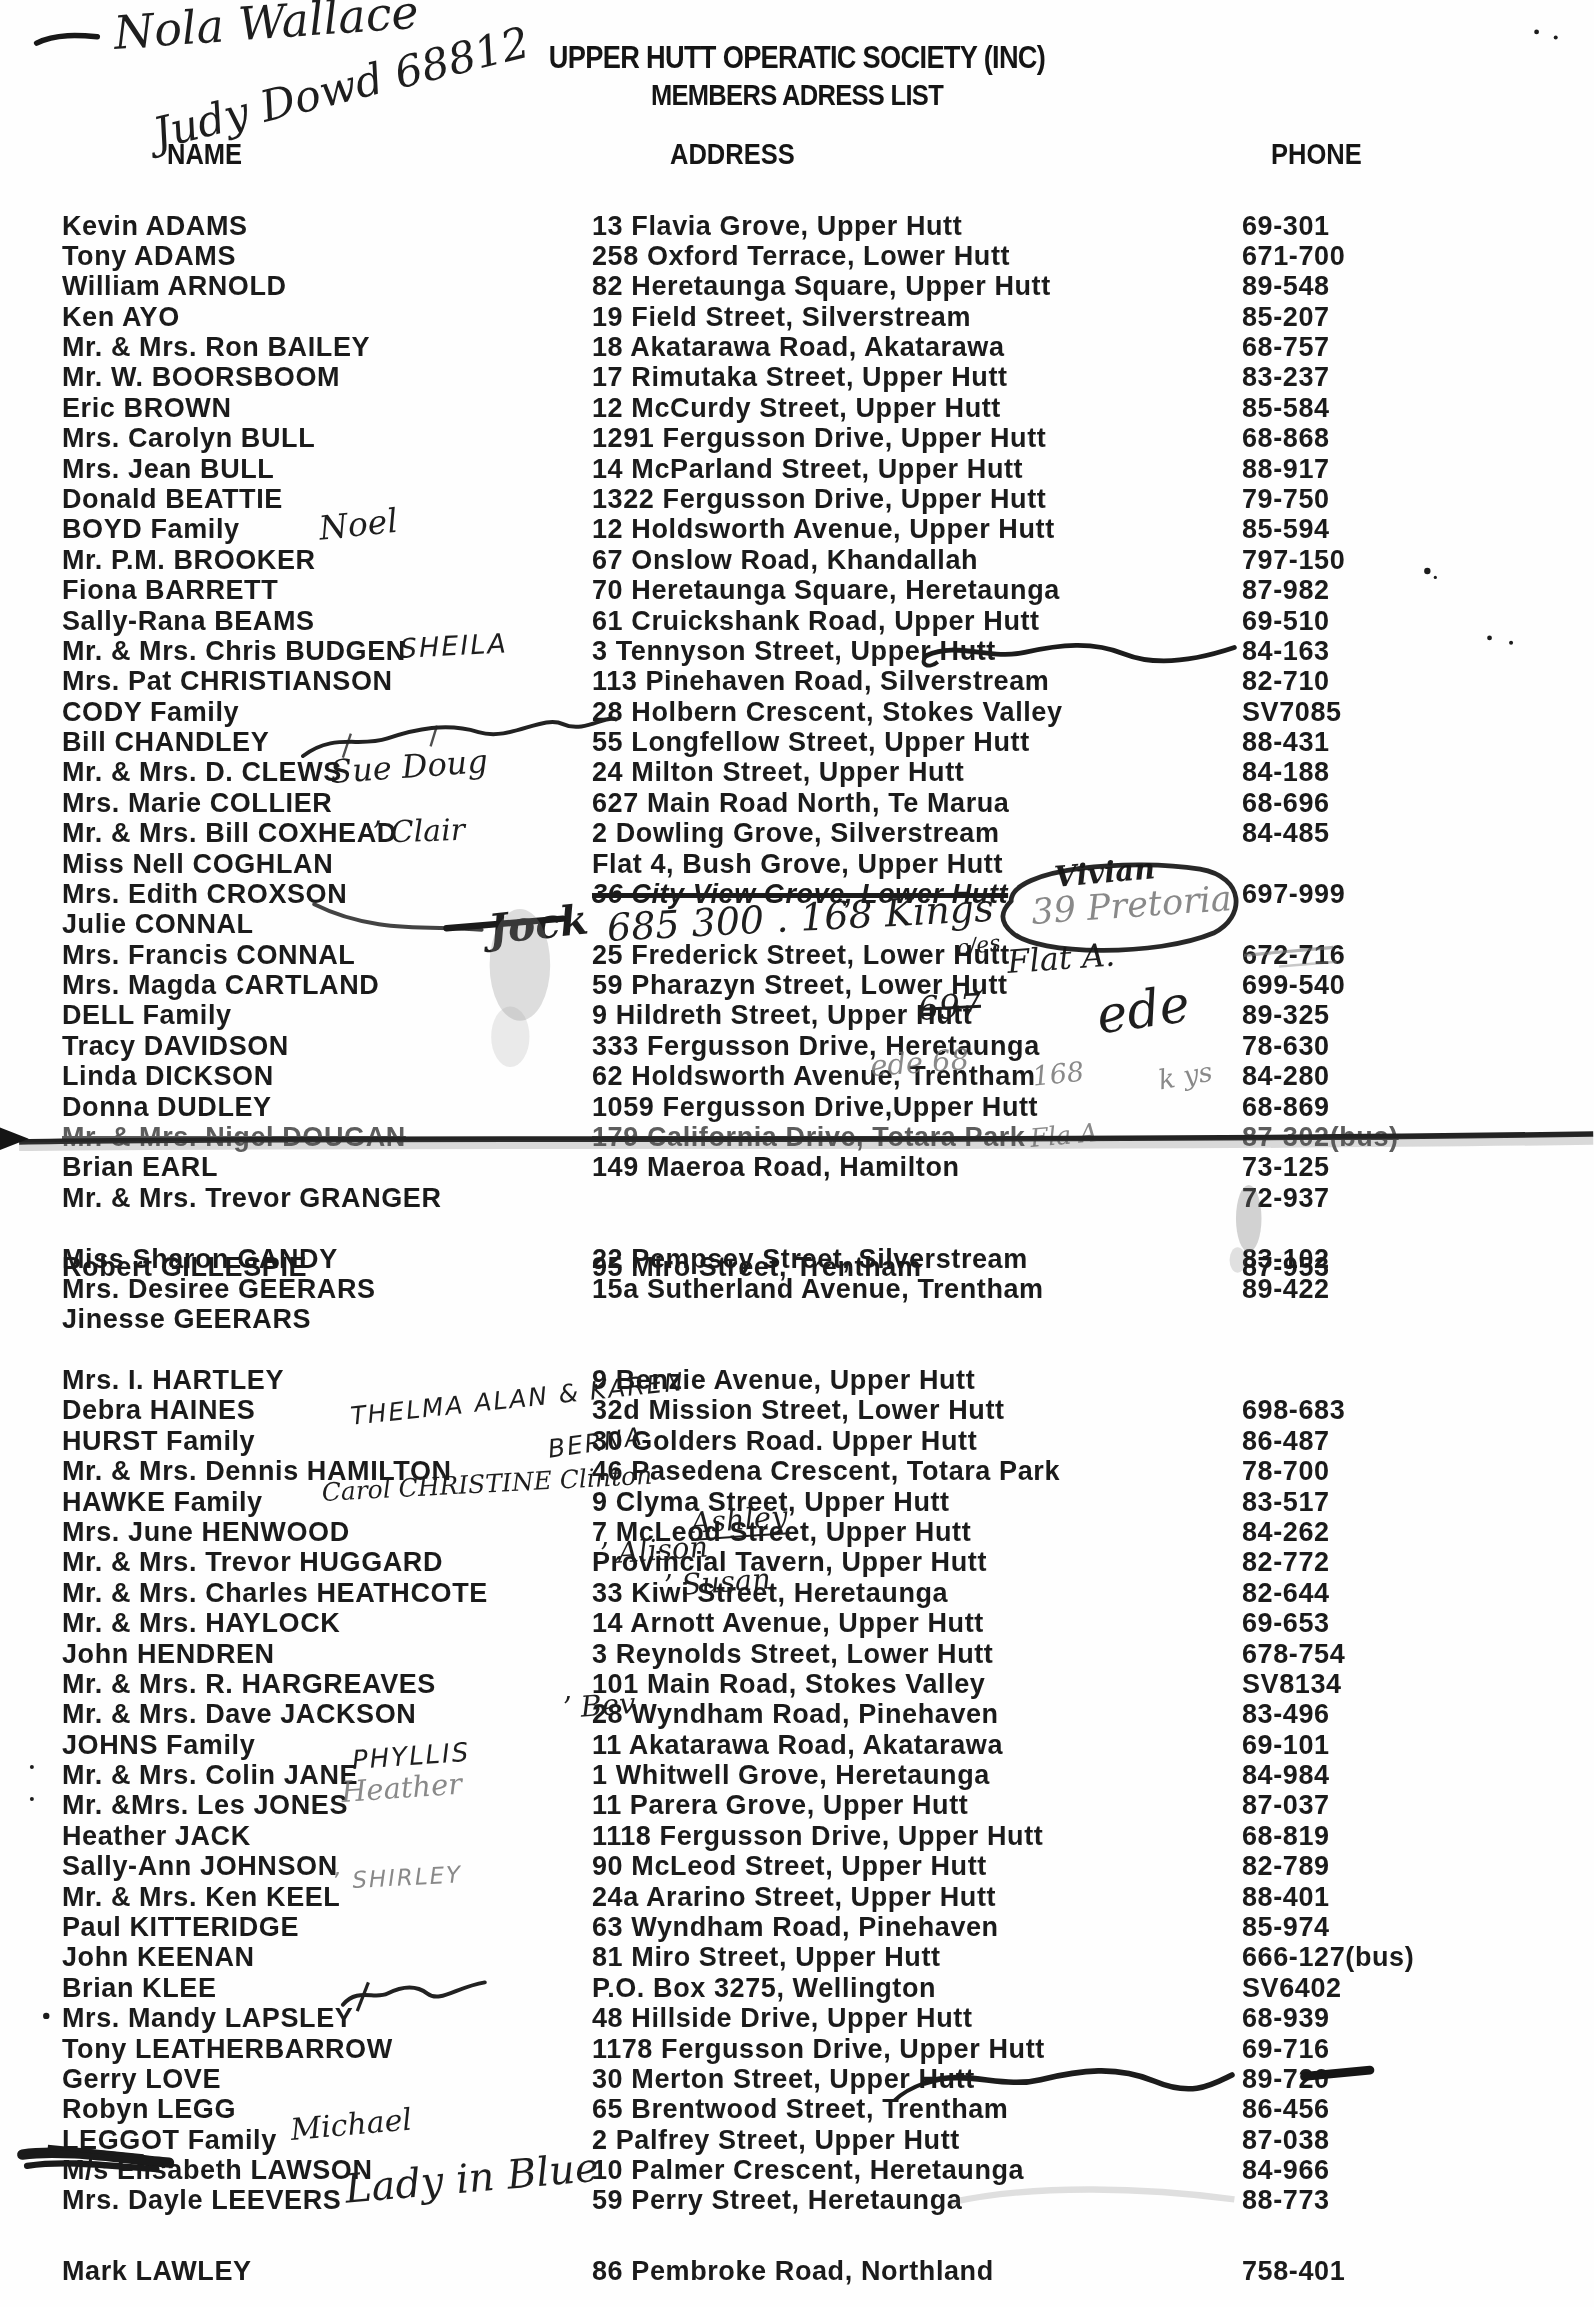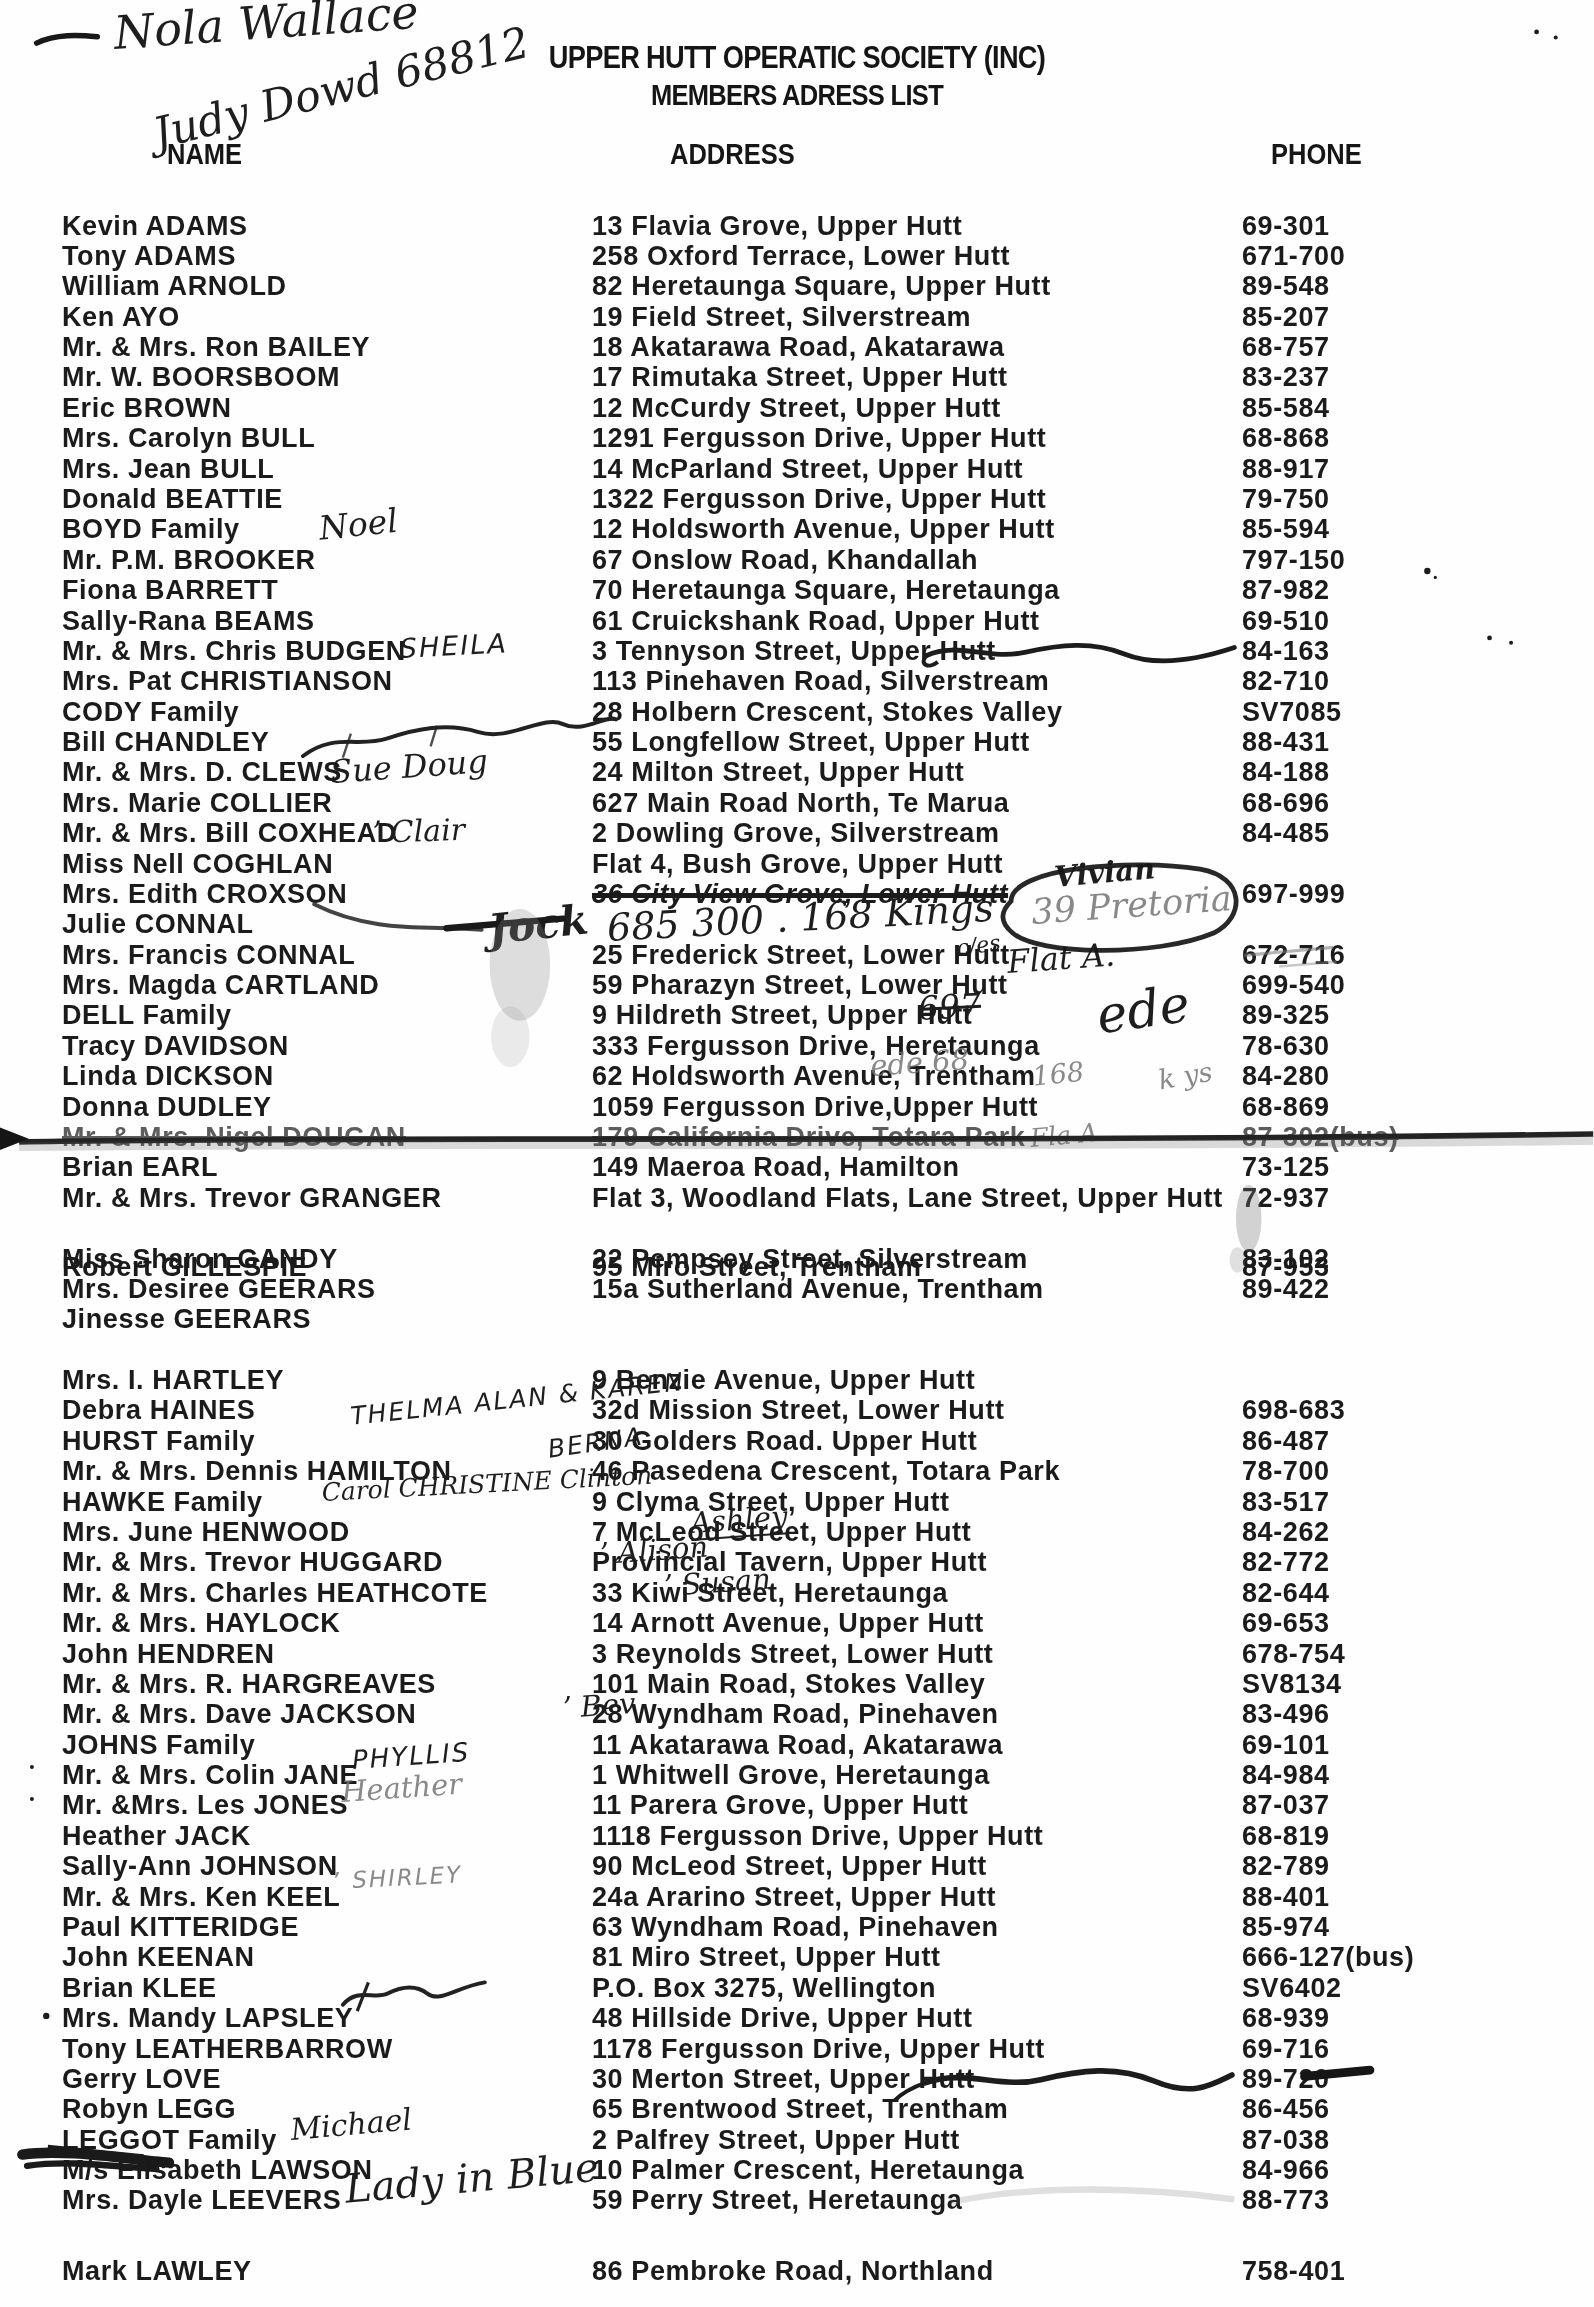--- a/index.html
+++ b/index.html
@@ -215,21 +215,20 @@
         <span class="ad">179 California Drive, Totara Park</span>
         <span class="ph">87-302(bus)</span>
       </div>
       <div class="row" style="top: 1152px;">
         <span class="nm">Brian EARL</span>
         <span class="ad">149 Maeroa Road, Hamilton</span>
         <span class="ph">73-125</span>
       </div>
       <div class="row" style="top: 1183px; text-decoration: underline;">
         <span class="nm">Mr. &amp; Mrs. Trevor GRANGER</span>
-        <span class="ad">Flat 3, Woodland Flats, Lane Street, Upper Hutt</span>
         <span class="ph">72-937</span>
       </div>
       <div class="row" style="top: 1252px;">
         <span class="nm">Robert GILLESPIE</span>
         <span class="ad">95 Miro Street, Trentham</span>
         <span class="ph">87-953</span>
       </div>
       <div class="row" style="top: 1244px;">
         <span class="nm">Miss Sharon GANDY</span>
         <span class="ad">22 Pempsey Street, Silverstream</span>

